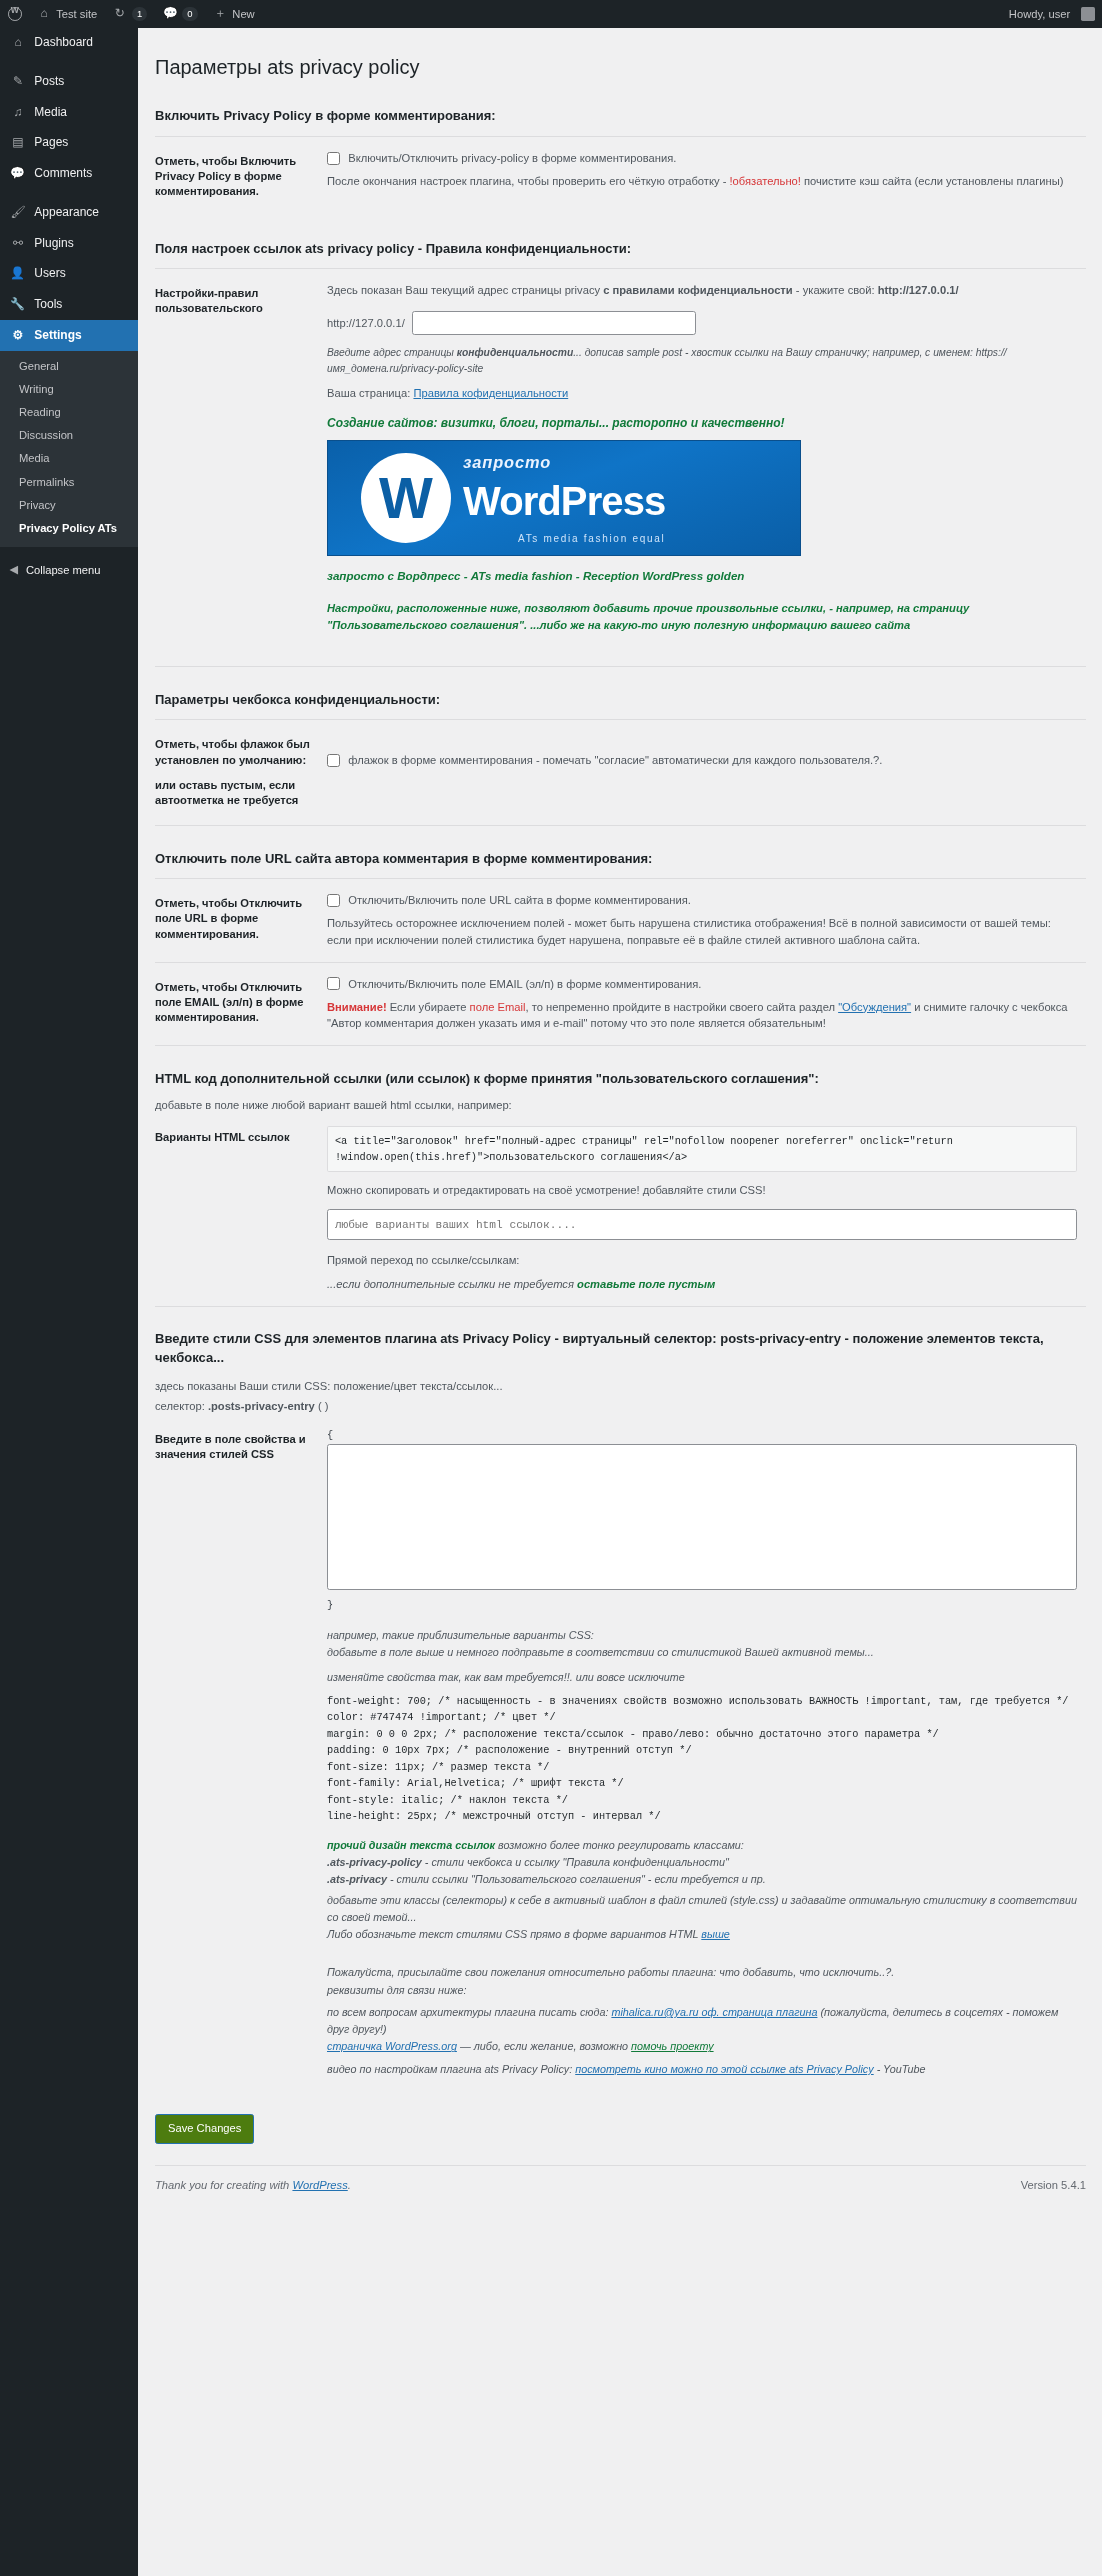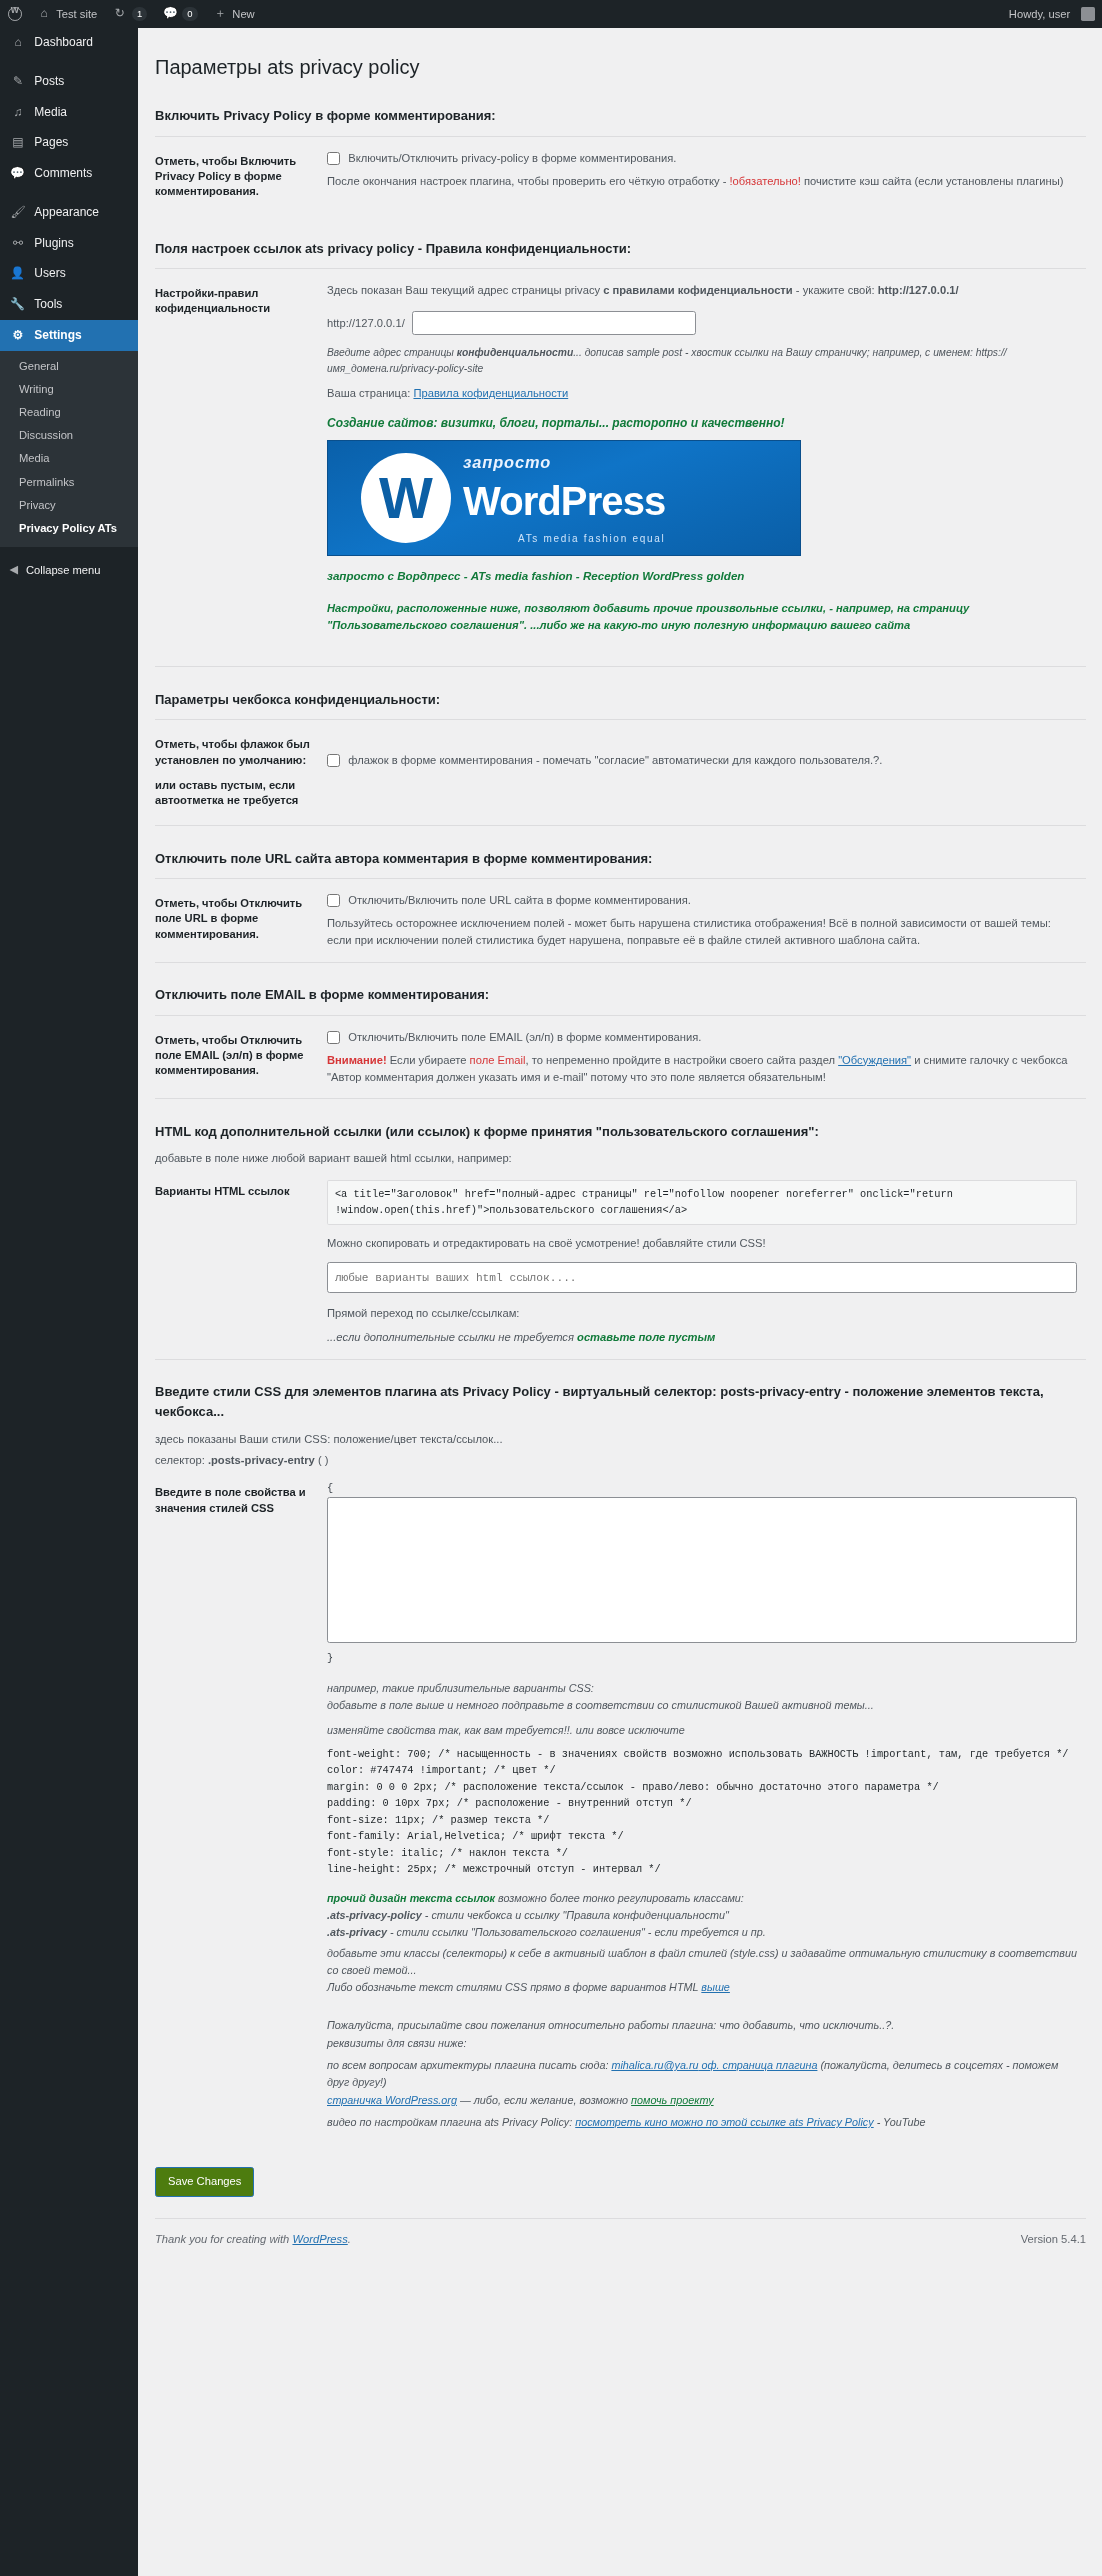--- a/index.html
+++ b/index.html
@@ -294,21 +294,21 @@
         </td>
       </tr>
     </tbody>
       </table>
 
     <h2 class="section under">Поля настроек ссылок ats privacy policy - Правила конфиденциальности:</h2>
     <table class="form-table">
       <tbody>
           <tr>
         <th>
-          <div>Настройки-правил кофиденциальности</div>
+          <div>Настройки-правил пользовательского</div>
         </th>
         <td>
           <div class="desc">
             <span>Здесь показан Ваш текущий адрес страницы privacy </span><b>с правилами кофиденциальности</b><span> - укажите свой: </span><b>http://127.0.0.1/</b>
           </div>
           <div style="margin-top:12px; display:flex; align-items:center; gap:6.9px;">
             <span class="desc">http://127.0.0.1/</span>
             <input type="text" class="regular" value="" style="">
           </div>
           <div class="desc small" style="margin-top:10.3px;">
@@ -376,21 +376,20 @@
             <span class="desc">Отключить/Включить поле URL сайта в форме комментирования.</span>
           </div>
           <div class="desc" style="margin-top:6px;">Пользуйтесь осторожнее исключением полей - может быть нарушена стилистика отображения! Всё в полной зависимости от вашей темы: если при исключении полей стилистика будет нарушена, поправьте её в файле стилей активного шаблона сайта.</div>
         </td>
       </tr>
     </tbody>
       </table>
 
     <hr class="rule">
 
-    <h2 class="section under">Отключить поле EMAIL в форме комментирования:</h2>
     <table class="form-table">
       <tbody>
           <tr>
         <th>Отметь, чтобы Отключить поле EMAIL (эл/п) в форме комментирования.</th>
         <td>
           <div>
             <input type="checkbox" style="">
             <span class="desc">Отключить/Включить поле EMAIL (эл/п) в форме комментирования.</span>
           </div>
           <div class="desc" style="margin-top:6px;">

